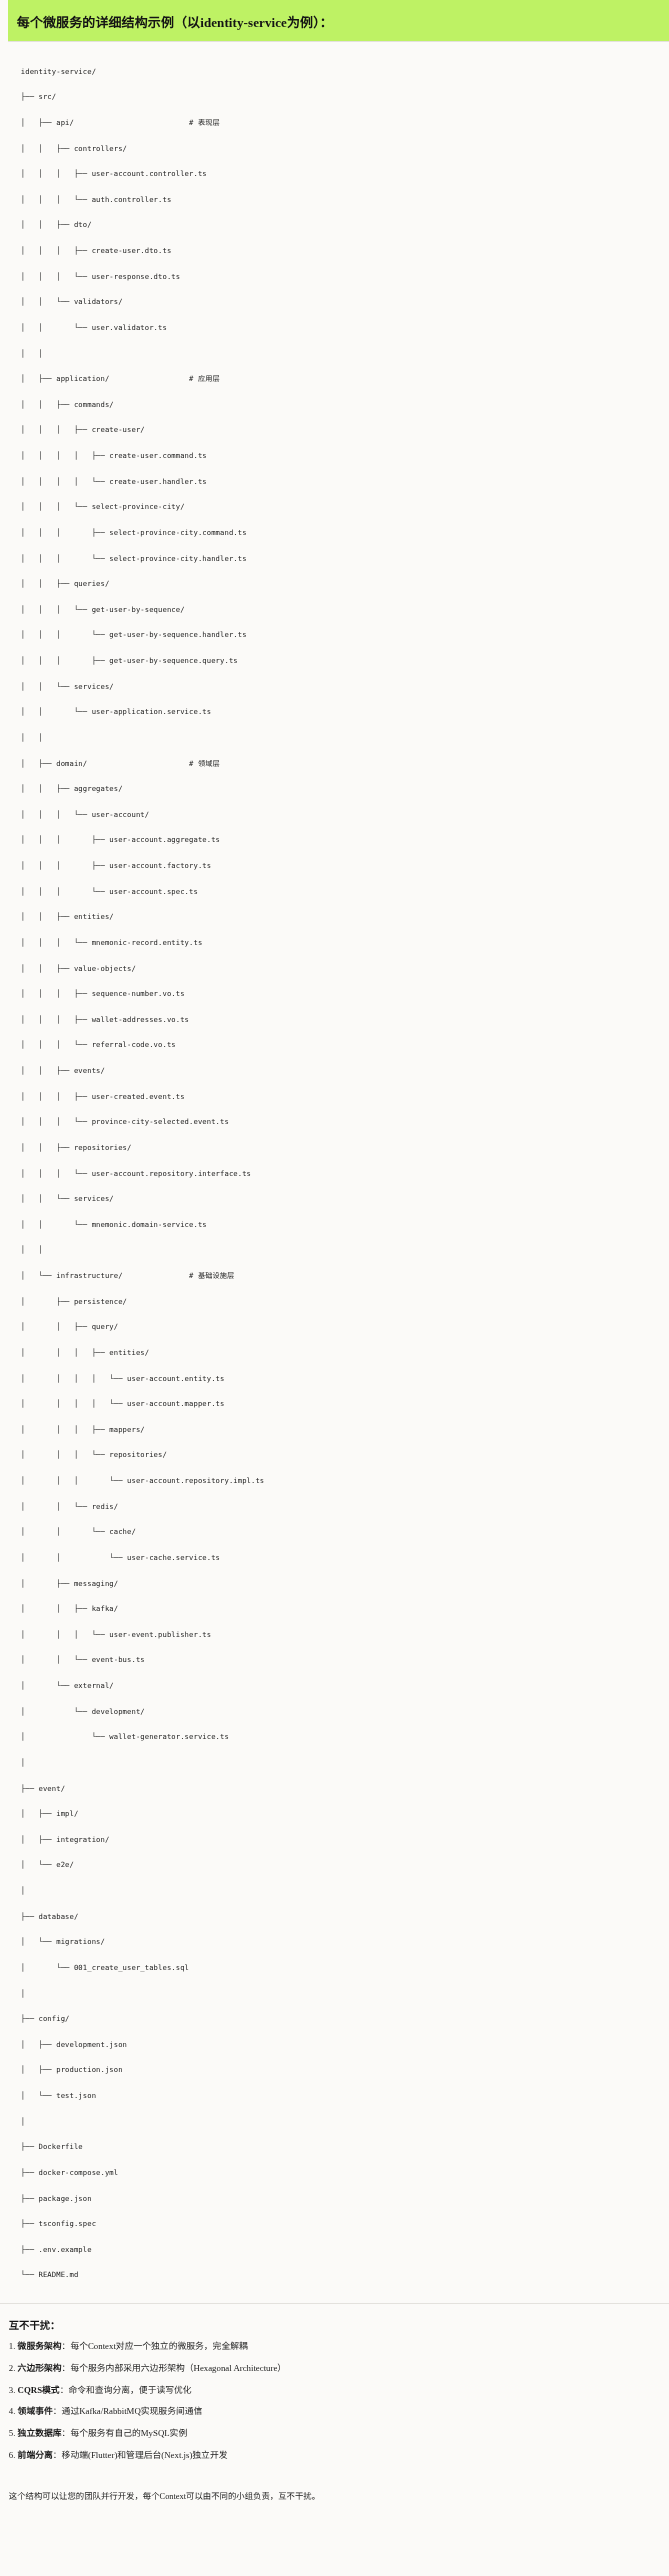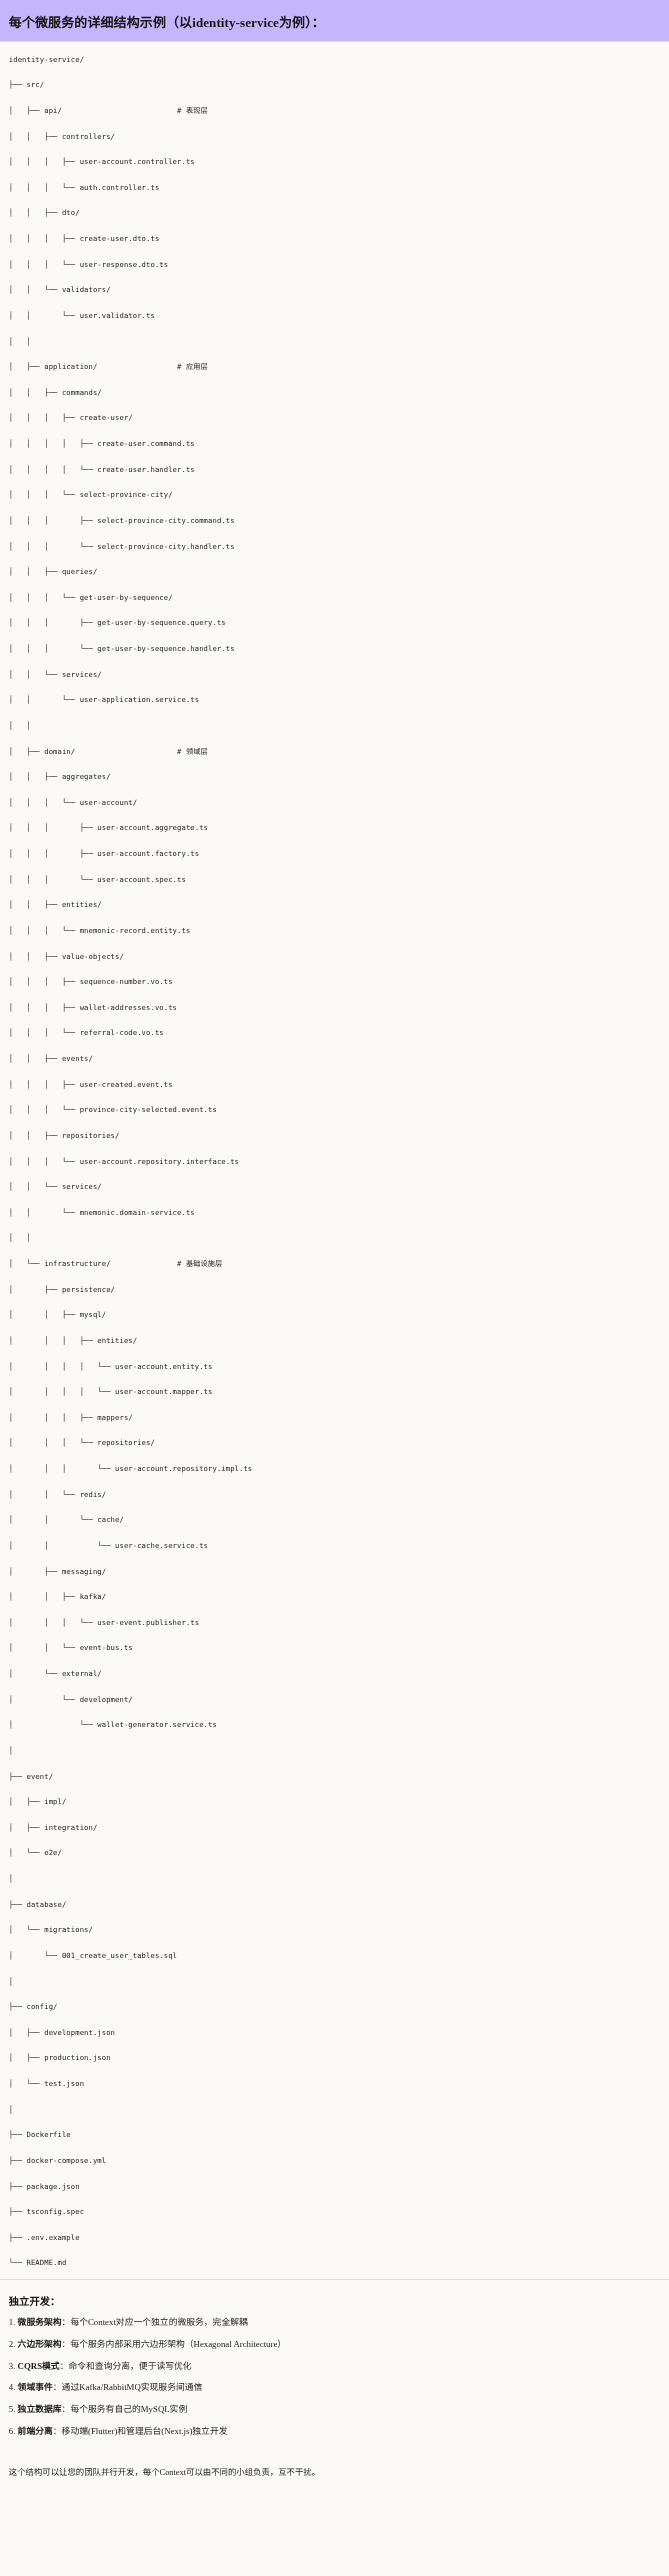--- a/index.html
+++ b/index.html
@@ -12,40 +12,41 @@
     width: 669px;
     font-family: "Liberation Sans", "DejaVu Sans", sans-serif;
     color: #1a1a1a;
     -webkit-font-smoothing: antialiased;
   }
 
   
   .page-header {
     padding: 13.8px 8.8px 10px 8.8px;
     border-bottom: 0.6px solid #e3e1dd;
-    background: #c4b5fd;
+    background: #bef264;
+    margin-left: 8px;
   }
   .page-header h1 {
     margin: 0;
     font-size: 13px;
     line-height: 1.35;
     font-weight: bold;
     letter-spacing: 0.1px;
     color: #141414;
     font-family: "Liberation Serif", "DejaVu Serif", serif;
   }
 
   
   .tree-block {
     padding: 11.3px 8.8px 8.8px 8.8px;
     background: #fbfaf8;
     border-bottom: 0.6px solid #e3e1dd;
   }
   .tree-pre {
-    margin: 0;
+    margin: 12px;
     font-family: "DejaVu Sans Mono", "Liberation Mono", monospace;
     font-size: 7.2px;
     line-height: 1.78;
     color: #202020;
     white-space: pre;
     letter-spacing: 0.1px;
     tab-size: 4;
   }
   .tree-row {
     display: block;
@@ -125,22 +126,22 @@
 <span class="tree-row">│   ├── application/                  <span class="comment"># 应用层</span></span>
 <span class="tree-row">│   │   ├── commands/</span>
 <span class="tree-row">│   │   │   ├── create-user/</span>
 <span class="tree-row">│   │   │   │   ├── create-user.command.ts</span>
 <span class="tree-row">│   │   │   │   └── create-user.handler.ts</span>
 <span class="tree-row">│   │   │   └── select-province-city/</span>
 <span class="tree-row">│   │   │       ├── select-province-city.command.ts</span>
 <span class="tree-row">│   │   │       └── select-province-city.handler.ts</span>
 <span class="tree-row">│   │   ├── queries/</span>
 <span class="tree-row">│   │   │   └── get-user-by-sequence/</span>
+<span class="tree-row">│   │   │       └── get-user-by-sequence.handler.ts</span>
 <span class="tree-row">│   │   │       ├── get-user-by-sequence.query.ts</span>
-<span class="tree-row">│   │   │       └── get-user-by-sequence.handler.ts</span>
 <span class="tree-row">│   │   └── services/</span>
 <span class="tree-row">│   │       └── user-application.service.ts</span>
 <span class="tree-row">│   │</span>
 <span class="tree-row">│   ├── domain/                       <span class="comment"># 领域层</span></span>
 <span class="tree-row">│   │   ├── aggregates/</span>
 <span class="tree-row">│   │   │   └── user-account/</span>
 <span class="tree-row">│   │   │       ├── user-account.aggregate.ts</span>
 <span class="tree-row">│   │   │       ├── user-account.factory.ts</span>
 <span class="tree-row">│   │   │       └── user-account.spec.ts</span>
 <span class="tree-row">│   │   ├── entities/</span>
@@ -152,21 +153,21 @@
 <span class="tree-row">│   │   ├── events/</span>
 <span class="tree-row">│   │   │   ├── user-created.event.ts</span>
 <span class="tree-row">│   │   │   └── province-city-selected.event.ts</span>
 <span class="tree-row">│   │   ├── repositories/</span>
 <span class="tree-row">│   │   │   └── user-account.repository.interface.ts</span>
 <span class="tree-row">│   │   └── services/</span>
 <span class="tree-row">│   │       └── mnemonic.domain-service.ts</span>
 <span class="tree-row">│   │</span>
 <span class="tree-row">│   └── infrastructure/               <span class="comment"># 基础设施层</span></span>
 <span class="tree-row">│       ├── persistence/</span>
-<span class="tree-row">│       │   ├── mysql/</span>
+<span class="tree-row">│       │   ├── query/</span>
 <span class="tree-row">│       │   │   ├── entities/</span>
 <span class="tree-row">│       │   │   │   └── user-account.entity.ts</span>
 <span class="tree-row">│       │   │   │   └── user-account.mapper.ts</span>
 <span class="tree-row">│       │   │   ├── mappers/</span>
 <span class="tree-row">│       │   │   └── repositories/</span>
 <span class="tree-row">│       │   │       └── user-account.repository.impl.ts</span>
 <span class="tree-row">│       │   └── redis/</span>
 <span class="tree-row">│       │       └── cache/</span>
 <span class="tree-row">│       │           └── user-cache.service.ts</span>
 <span class="tree-row">│       ├── messaging/</span>
@@ -193,21 +194,21 @@
 <span class="tree-row">│</span>
 <span class="tree-row">├── Dockerfile</span>
 <span class="tree-row">├── docker-compose.yml</span>
 <span class="tree-row">├── package.json</span>
 <span class="tree-row">├── tsconfig.spec</span>
 <span class="tree-row">├── .env.example</span>
 <span class="tree-row">└── README.md</span></pre>
 </section>
 
 <section class="notes">
-  <h2>独立开发：</h2>
+  <h2>互不干扰：</h2>
   <ol>
       <li><span class="term">微服务架构</span><span class="desc">：每个Context对应一个独立的微服务，完全解耦</span></li>
       <li><span class="term">六边形架构</span><span class="desc">：每个服务内部采用六边形架构（Hexagonal Architecture）</span></li>
       <li><span class="term">CQRS模式</span><span class="desc">：命令和查询分离，便于读写优化</span></li>
       <li><span class="term">领域事件</span><span class="desc">：通过Kafka/RabbitMQ实现服务间通信</span></li>
       <li><span class="term">独立数据库</span><span class="desc">：每个服务有自己的MySQL实例</span></li>
       <li><span class="term">前端分离</span><span class="desc">：移动端(Flutter)和管理后台(Next.js)独立开发</span></li>
     </ol>
 </section>
 

